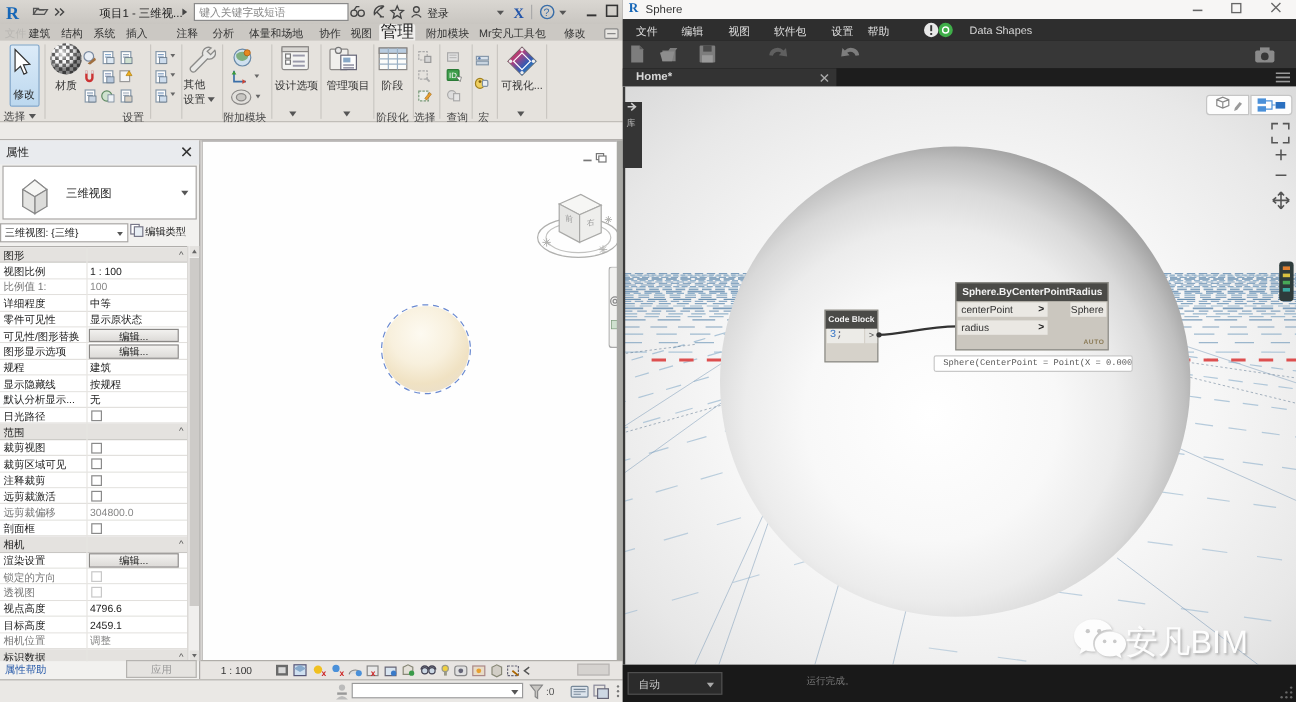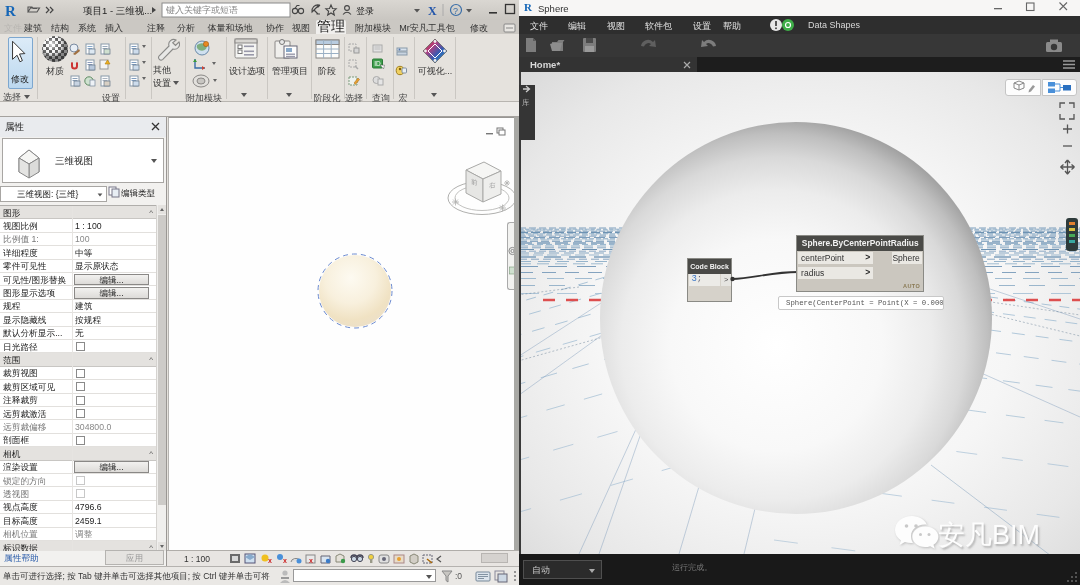--- a/index.html
+++ b/index.html
@@ -13,21 +13,21 @@
 .rsep{position:absolute;top:3px;width:1px;height:62px;background:#cac7c2}
 .plabel{position:absolute;top:57px;font-size:9px;color:#444;transform:translateX(-50%);white-space:nowrap}
 .caret{display:inline-block;width:0;height:0;border-left:3px solid transparent;border-right:3px solid transparent;border-top:4px solid #555;vertical-align:1px}
 .tinycaret{position:absolute;width:0;height:0;border-left:2.5px solid transparent;border-right:2.5px solid transparent;border-top:3.5px solid #666}
 .mi{position:absolute;width:13px;height:13px}
 .biglab{position:absolute;top:31px;font-size:9px;color:#333;transform:translateX(-50%);white-space:nowrap}
 #optbar{position:absolute;left:0;top:102px;width:519px;height:15px;background:#edebe8;border-bottom:1px solid #a5a29e}
 #props{position:absolute;left:0;top:117px;width:167px;height:449px;background:#f2f1ef;border-right:1px solid #9a9794}
 #phead{position:absolute;left:0;top:0;width:100%;height:20px;background:#e9ebee;font-size:9.5px;color:#222}
 #typesel{position:absolute;left:2px;top:21px;width:162px;height:45px;background:#fff;border:1px solid #a8a6a3}
-#combo2{position:absolute;left:0;top:69px;width:107px;height:16px;background:#fff;border:1px solid #a8a6a3;font-size:8.5px;color:#222;line-height:14px;padding-left:16px}
+#combo2{position:absolute;left:0;top:69px;width:107px;height:16px;background:#fff;border:1px solid #a8a6a3;font-size:8.5px;color:#222;line-height:14px;padding-left:3px}
 #edittype{position:absolute;left:108px;top:69px;width:58px;height:16px;font-size:8.5px;color:#222;line-height:15px}
 #ptable{position:absolute;left:0;top:88px;width:157px;height:346px;background:#fff;border-top:1px solid #b0aeab;overflow:hidden}
 .prow{position:absolute;left:0;width:157px;height:13.4px;border-bottom:1px solid #e2e0dd;background:#fff}
 .phdr{background:#e4e2df;border-bottom:1px solid #c8c6c3}
 .plab{position:absolute;left:3px;top:1.5px;font-size:8.7px;white-space:nowrap}
 .pval{position:absolute;left:75px;top:1.5px;font-size:8.7px;color:#222;white-space:nowrap}
 .pbtn{position:absolute;left:74px;top:0.8px;width:75px;height:11.6px;background:linear-gradient(#f2f1ef,#dddbd8);border:1px solid #8a8886;font-size:8.5px;color:#222;text-align:center;line-height:10px}
 .pchk{position:absolute;left:76px;top:2px;width:9px;height:9px;background:#fff;border:1px solid #8a8a8a}
 .pin{position:absolute;right:4px;top:1.5px;font-size:8px;color:#555}
 #pscroll{position:absolute;right:0px;top:88px;width:10px;height:346px;background:#f0efed;border-left:1px solid #d5d3d0}
@@ -527,21 +527,20 @@
             <circle cx="170" cy="7" r="2" fill="#e8a030"></circle>
       <path d="M181 4 l4-2 4 2 v6 l-4 2 -4-2Z" fill="#d2cec6" stroke="#887"></path>
       <rect x="194" y="3" width="9" height="8" fill="none" stroke="#667" stroke-dasharray="2 1"></rect>
             <path d="M198 7 l5 4" stroke="#a60" stroke-width="1.5"></path>
       <path d="M212 4 l-4 3 4 3" fill="none" stroke="#555" stroke-width="1.2"></path>
       </g>
     </svg>
     <div style="position:absolute;left:314px;top:2px;width:27px;height:10px;background:#d5d2cf;border:1px solid #b8b5b2"></div>
   </div>
   <div id="rstatus">
-    <div style="position:absolute;left:3px;top:4px;width:274px;overflow:hidden;font-size:8.5px;color:#333;white-space:nowrap">单击可进行选择; 按 Tab 键并单击可选择其他项目; 按 Ctrl 键并单击可将</div>
     <svg width="13" height="15" style="position:absolute;left:279px;top:2px">
           <circle cx="6" cy="4" r="2.6" fill="#bbb"></circle>
           <path d="M1 14 q5-6 10 0 Z" fill="#bbb"></path>
           <rect x="2" y="8" width="8" height="2" fill="#999"></rect>
         </svg>
     <div style="position:absolute;left:293px;top:2px;width:143px;height:13px;background:#fff;border:1px solid #999">
           <span class="caret" style="position:absolute;right:3px;top:5px"></span>
         </div>
     <svg width="12" height="13" style="position:absolute;left:441px;top:3px">
           <path d="M1 1 h10 l-4 5 v6 l-2-1.5 v-4.5Z" fill="#c8c6c2" stroke="#888"></path>

